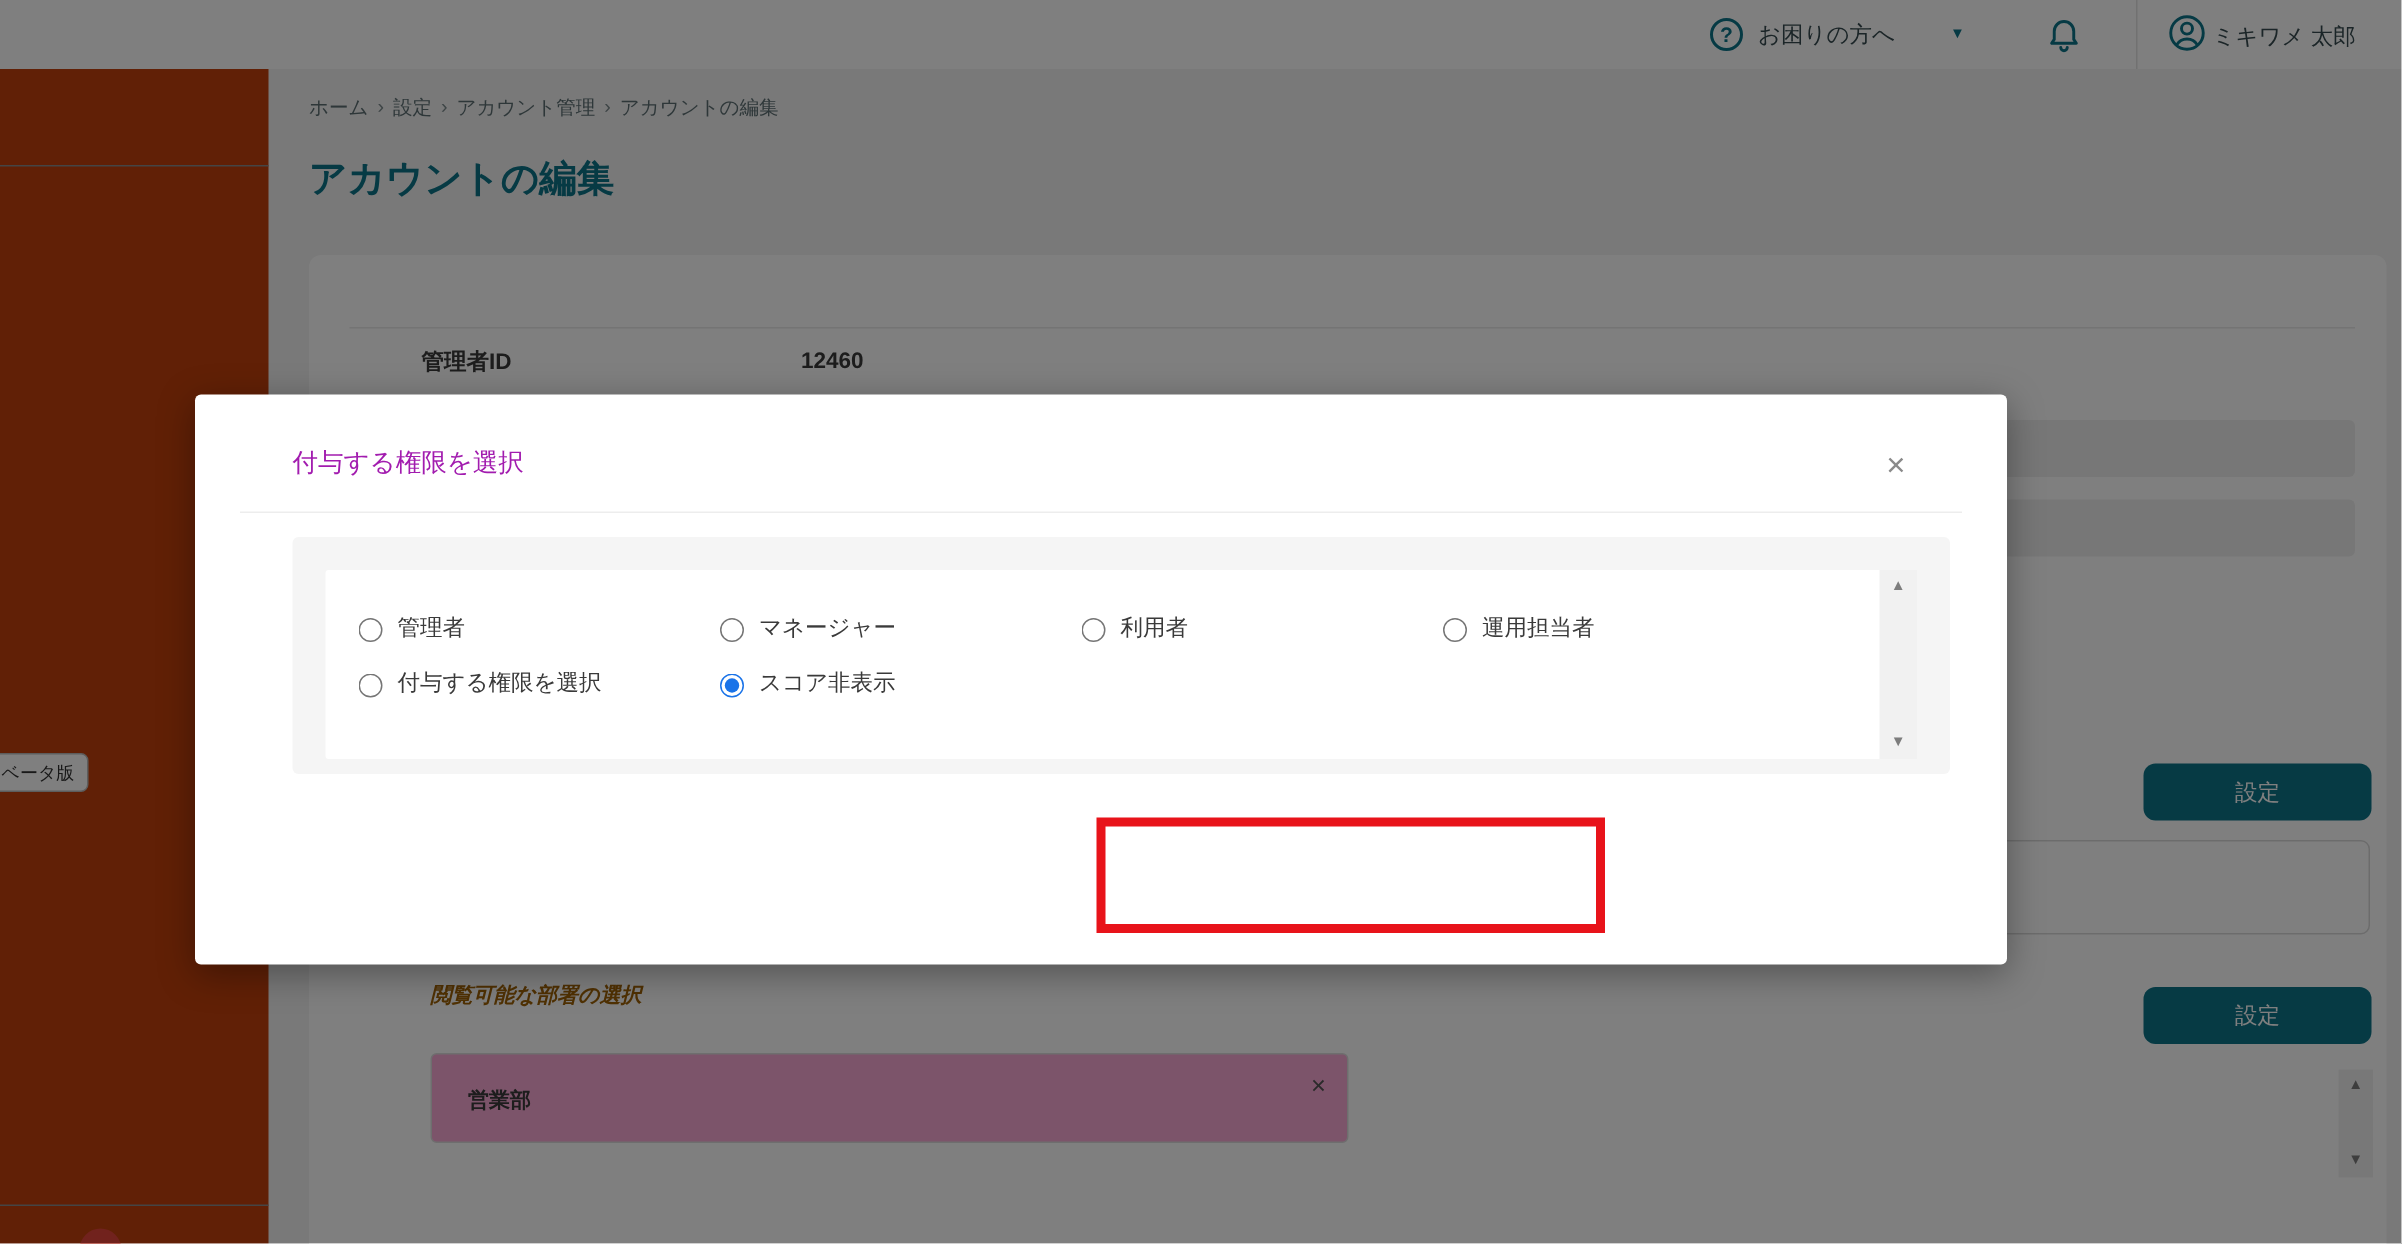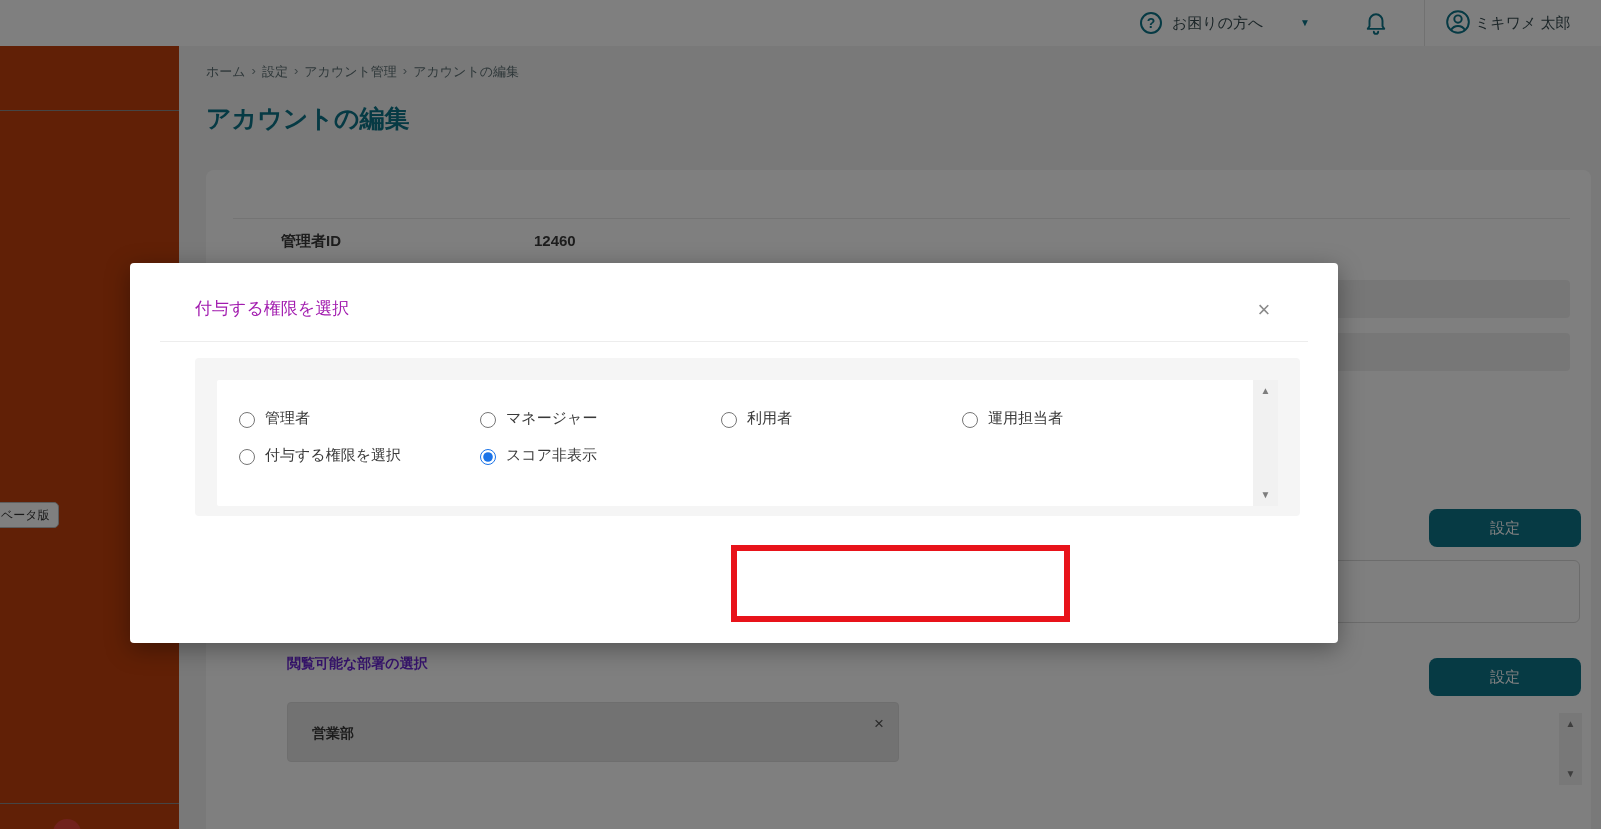--- a/index.html
+++ b/index.html
@@ -34,22 +34,22 @@
   #breadcrumb{left:27px;top:17px;font-size:13px;color:#5d6f73;display:flex;gap:6px;}
   #breadcrumb .sep{color:#7c8a8d;}
   #page-title{left:27px;top:56px;font-size:25px;font-weight:bold;color:var(--teal);}
   #card{left:27px;top:124px;width:1385px;height:666px;background:#ffffff;border-radius:8px 8px 0 0;}
   .card-sep{left:27px;top:48px;width:1337px;height:1px;background:#e8e8e8;}
   .field-label{font-size:15px;color:#3a3a3a;font-weight:bold;}
   .gray-band{left:27px;width:1337px;background:#efefef;border-radius:4px;}
   .set-btn{width:152px;height:38px;background:var(--teal);color:#fff;border:none;border-radius:8px;
     font-size:15px;font-family:inherit;cursor:pointer;display:flex;align-items:center;justify-content:center;}
   .outline-box{background:#fff;border:1px solid #d9d9d9;border-radius:6px;}
-  #dept-label{font-weight:bold;font-size:14px;color:#6d28d9;}
-  #dept-box{background:#e5e5e5;border:1px solid #dddddd;border-radius:4px;}
+  #dept-label{font-weight:bold;font-size:14px;color:#a16207;font-style:italic;}
+  #dept-box{background:#f9a8d4;border:1px solid #dddddd;border-radius:4px;}
   #dept-remove{font-size:17px;color:#555;cursor:pointer;line-height:1;}
   .mini-scrollbar{background:#f1f1f1;display:flex;flex-direction:column;justify-content:space-between;
     align-items:center;padding:6px 0;}
   .scroll-arrow{font-size:10px;color:#7d7d7d;line-height:1;cursor:pointer;}
 
   
   #overlay{left:0;top:0;width:1601px;height:829px;background:rgba(0,0,0,0.5);z-index:50;}
 
   
   #modal{left:130px;top:263px;width:1208px;height:380px;background:#fff;border-radius:4px;

